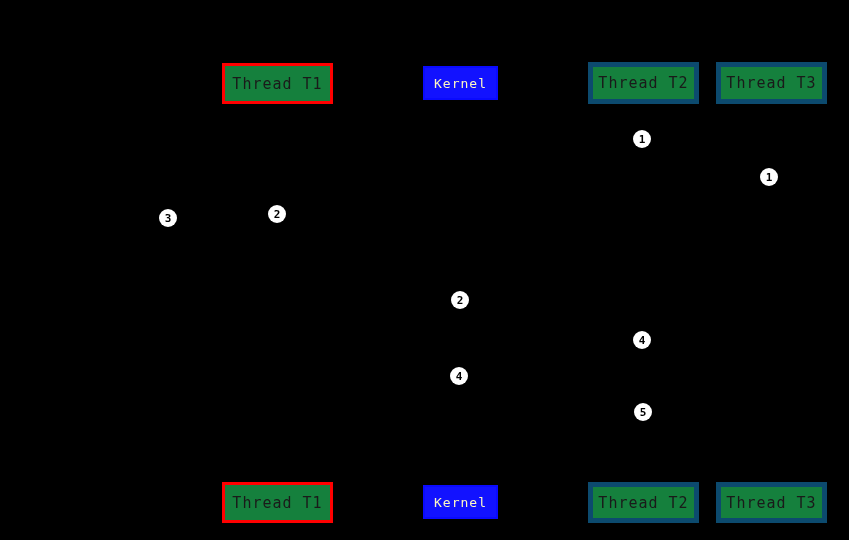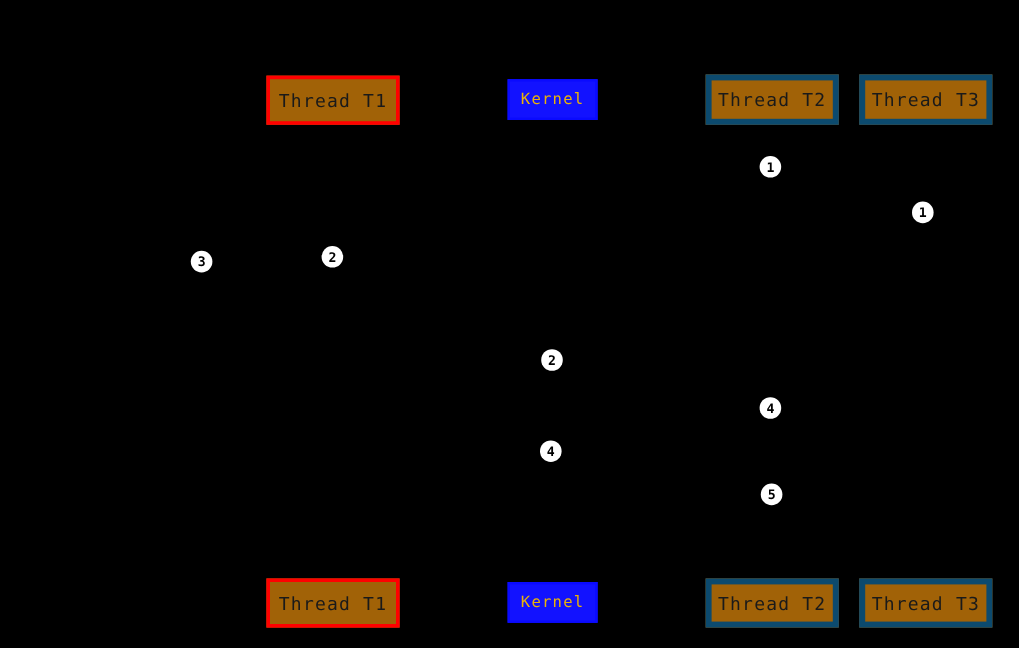--- a/index.html
+++ b/index.html
@@ -11,39 +11,39 @@
     position: relative;
     width: 849px;
     height: 540px;
     background: #000000;
     overflow: hidden;
     font-family: "DejaVu Sans Mono", monospace;
   }
   .box {
     position: absolute;
     box-sizing: border-box;
-    background: #a16207;
+    background: #15803d;
     display: flex;
     align-items: center;
     justify-content: center;
     font-size: 15px;
     letter-spacing: 1px;
     color: #1a1a1a;
     white-space: nowrap;
   }
   .box.red-border {
     border: 3px solid #ff0000;
   }
   .box.blue-border {
     border: 5px solid #0c4a6e;
   }
   .box.kernel {
     background: #1212ff;
     border: 2px solid #0a0aff;
-    color: #eab308;
+    color: #fef9c3;
     font-size: 13px;
     letter-spacing: 1px;
   }
   .marker {
     position: absolute;
     box-sizing: border-box;
     width: 18px;
     height: 18px;
     border-radius: 50%;
     background: #ffffff;

